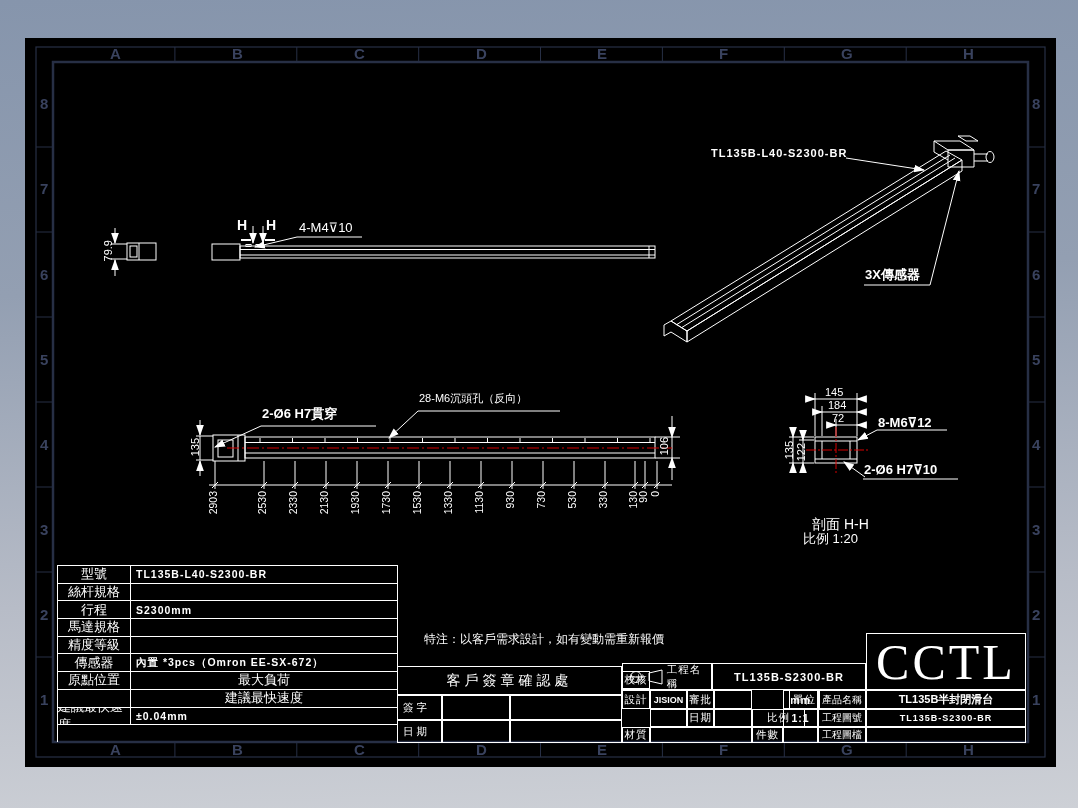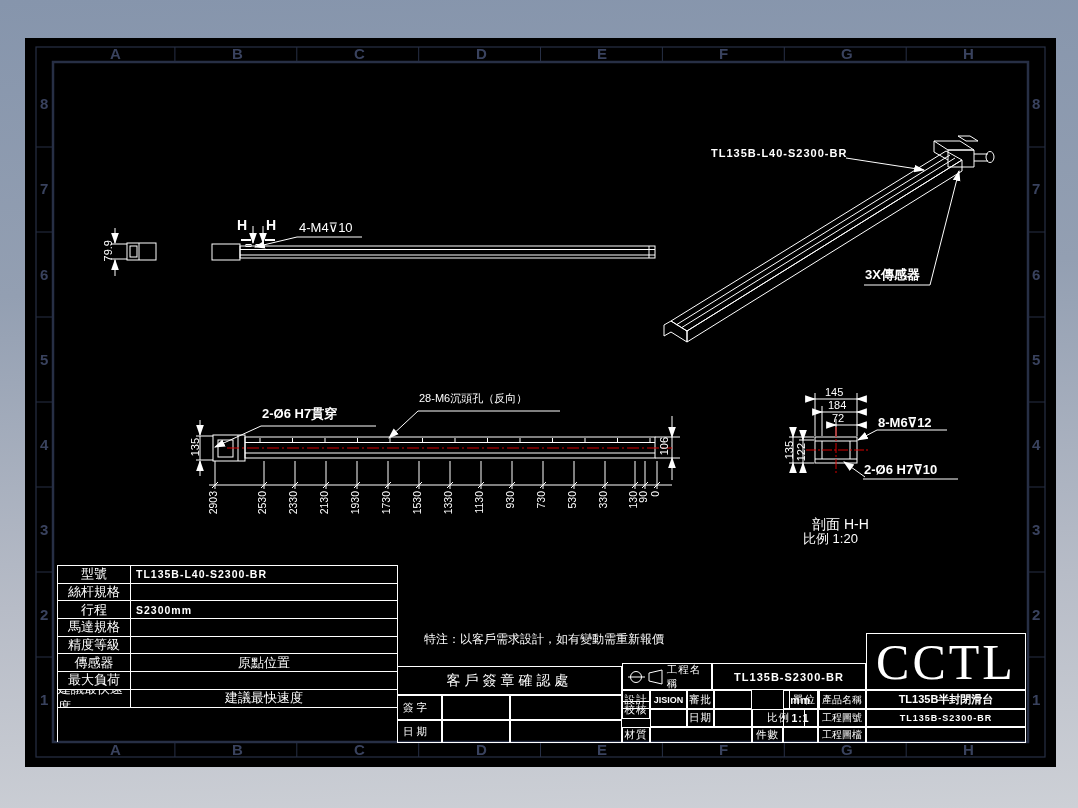--- a/index.html
+++ b/index.html
@@ -244,25 +244,27 @@
     <div class="sv">TL135B-L40-S2300-BR</div>
     <div class="sl">絲杆規格</div>
     <div class="sv"></div>
     <div class="sl">行程</div>
     <div class="sv">S2300mm</div>
     <div class="sl">馬達規格</div>
     <div class="sv"></div>
     <div class="sl">精度等級</div>
     <div class="sv"></div>
     <div class="sl">傳感器</div>
+    <div class="sv">內置 *3pcs（Omron EE-SX-672）</div>
     <div class="sl">原點位置</div>
     <div class="sl">最大負荷</div>
     <div class="sv"></div>
     <div class="sl">建議最快速度</div>
     <div class="sl">建議最快速度</div>
+    <div class="sv">±0.04mm</div>
   </div>
 
   <div class="cell cc" style="left:397px;top:666px;width:225px;height:29px;font-size:14px;letter-spacing:4px">客戶簽章確認處</div>
   <div class="cell cl lbl" style="left:397px;top:695px;width:45px;height:25px;letter-spacing:3px">簽字</div>
   <div class="cell" style="left:442px;top:695px;width:68px;height:25px"></div>
   <div class="cell" style="left:510px;top:695px;width:112px;height:25px"></div>
   <div class="cell cl lbl" style="left:397px;top:720px;width:45px;height:23px;letter-spacing:3px">日期</div>
   <div class="cell" style="left:442px;top:720px;width:68px;height:23px"></div>
   <div class="cell" style="left:510px;top:720px;width:112px;height:23px"></div>
 
@@ -277,21 +279,21 @@
   <div class="cell cc val" style="left:712px;top:663px;width:154px;height:27px;font-size:11px">TL135B-S2300-BR</div>
 
   <div class="cell cc lbl" style="left:622px;top:690px;width:28px;height:19px">設計</div>
   <div class="cell cc" style="left:650px;top:690px;width:37px;height:19px;font-size:9px;font-weight:bold">JISION</div>
   <div class="cell cc lbl" style="left:687px;top:690px;width:27px;height:19px">審批</div>
   <div class="cell" style="left:714px;top:690px;width:38px;height:19px"></div>
   <div class="cell cc lbl" style="left:789px;top:690px;width:31px;height:19px">單位</div>
   <div class="cell cc val" style="left:783px;top:690px;width:35px;height:19px">mm</div>
   <div class="cell cc" style="left:818px;top:690px;width:48px;height:19px;font-size:10px">產品名稱</div>
 
-  <div class="cell cc lbl" style="left:622px;top:701px;width:28px;height:18px">校核</div>
+  <div class="cell cc lbl" style="left:622px;top:671px;width:28px;height:18px">校核</div>
   <div class="cell" style="left:650px;top:709px;width:37px;height:18px"></div>
   <div class="cell cc lbl" style="left:687px;top:709px;width:27px;height:18px">日期</div>
   <div class="cell" style="left:714px;top:709px;width:38px;height:18px"></div>
   <div class="cell cc lbl" style="left:752px;top:709px;width:53px;height:18px">比例</div>
   <div class="cell cc val" style="left:783px;top:709px;width:35px;height:18px">1:1</div>
   <div class="cell cc" style="left:818px;top:709px;width:48px;height:18px;font-size:10px">工程圖號</div>
 
   <div class="cell cc lbl" style="left:622px;top:727px;width:28px;height:16px">材質</div>
   <div class="cell" style="left:650px;top:727px;width:102px;height:16px"></div>
   <div class="cell cc lbl" style="left:752px;top:727px;width:31px;height:16px">件數</div>

